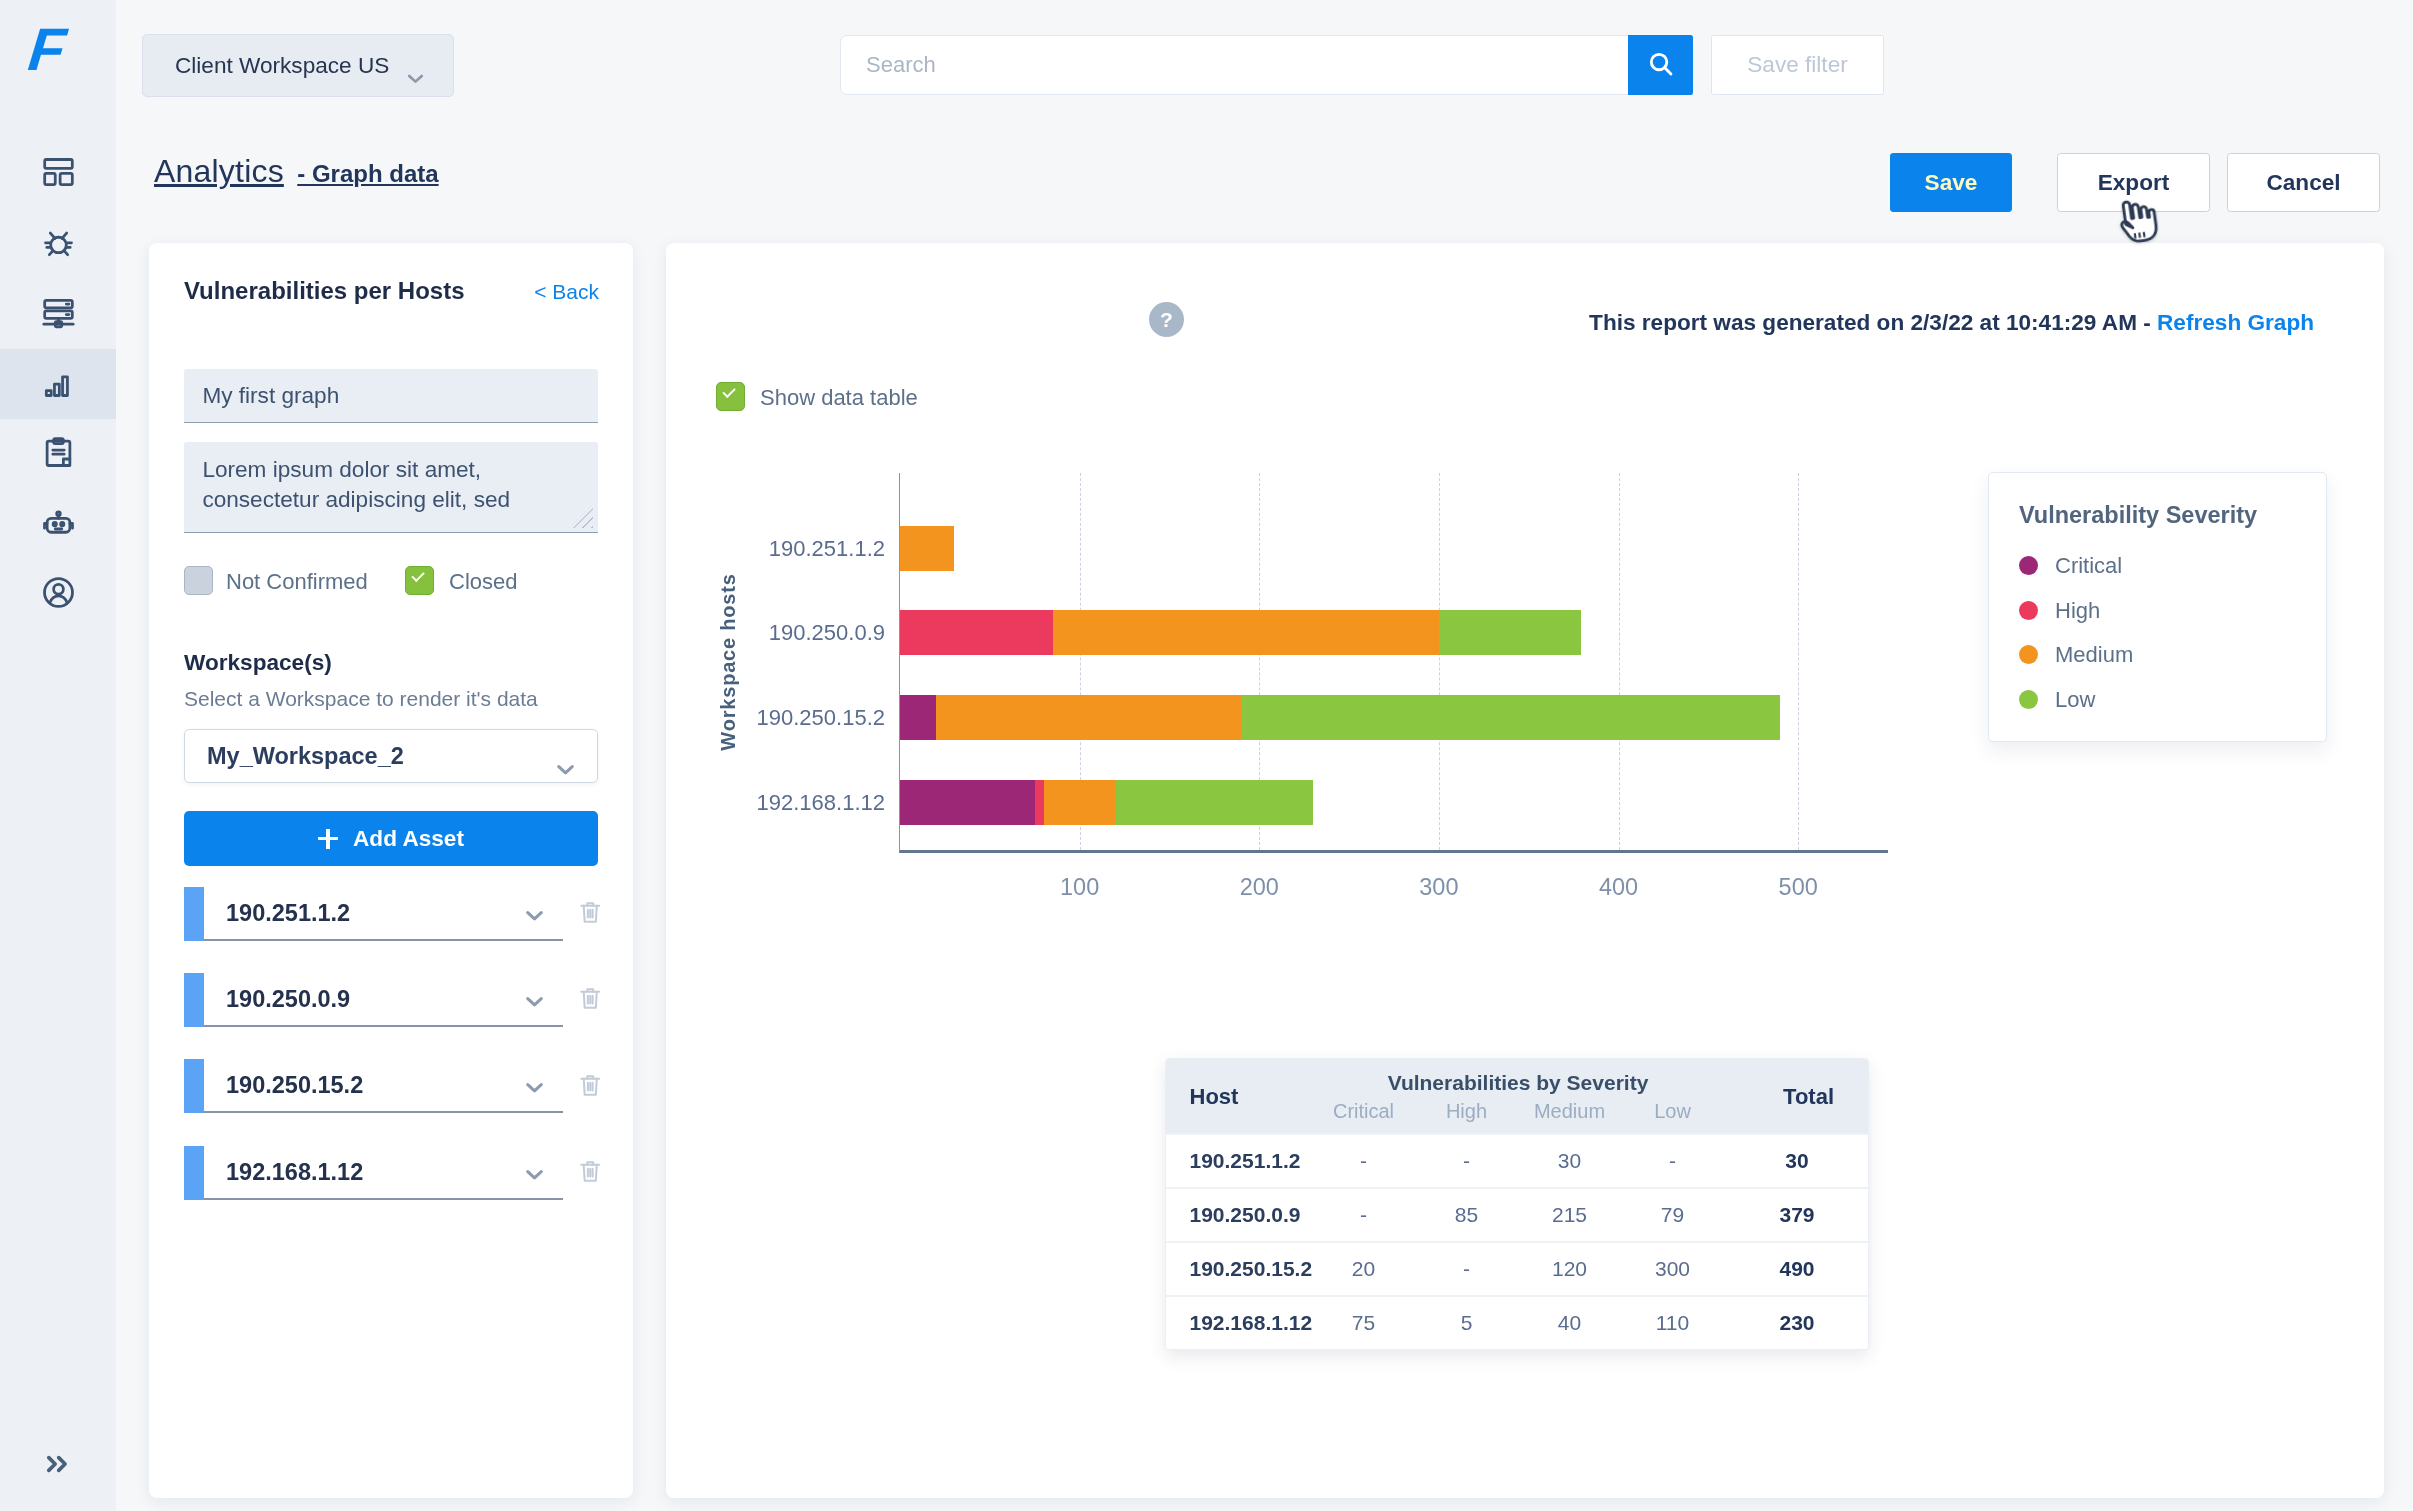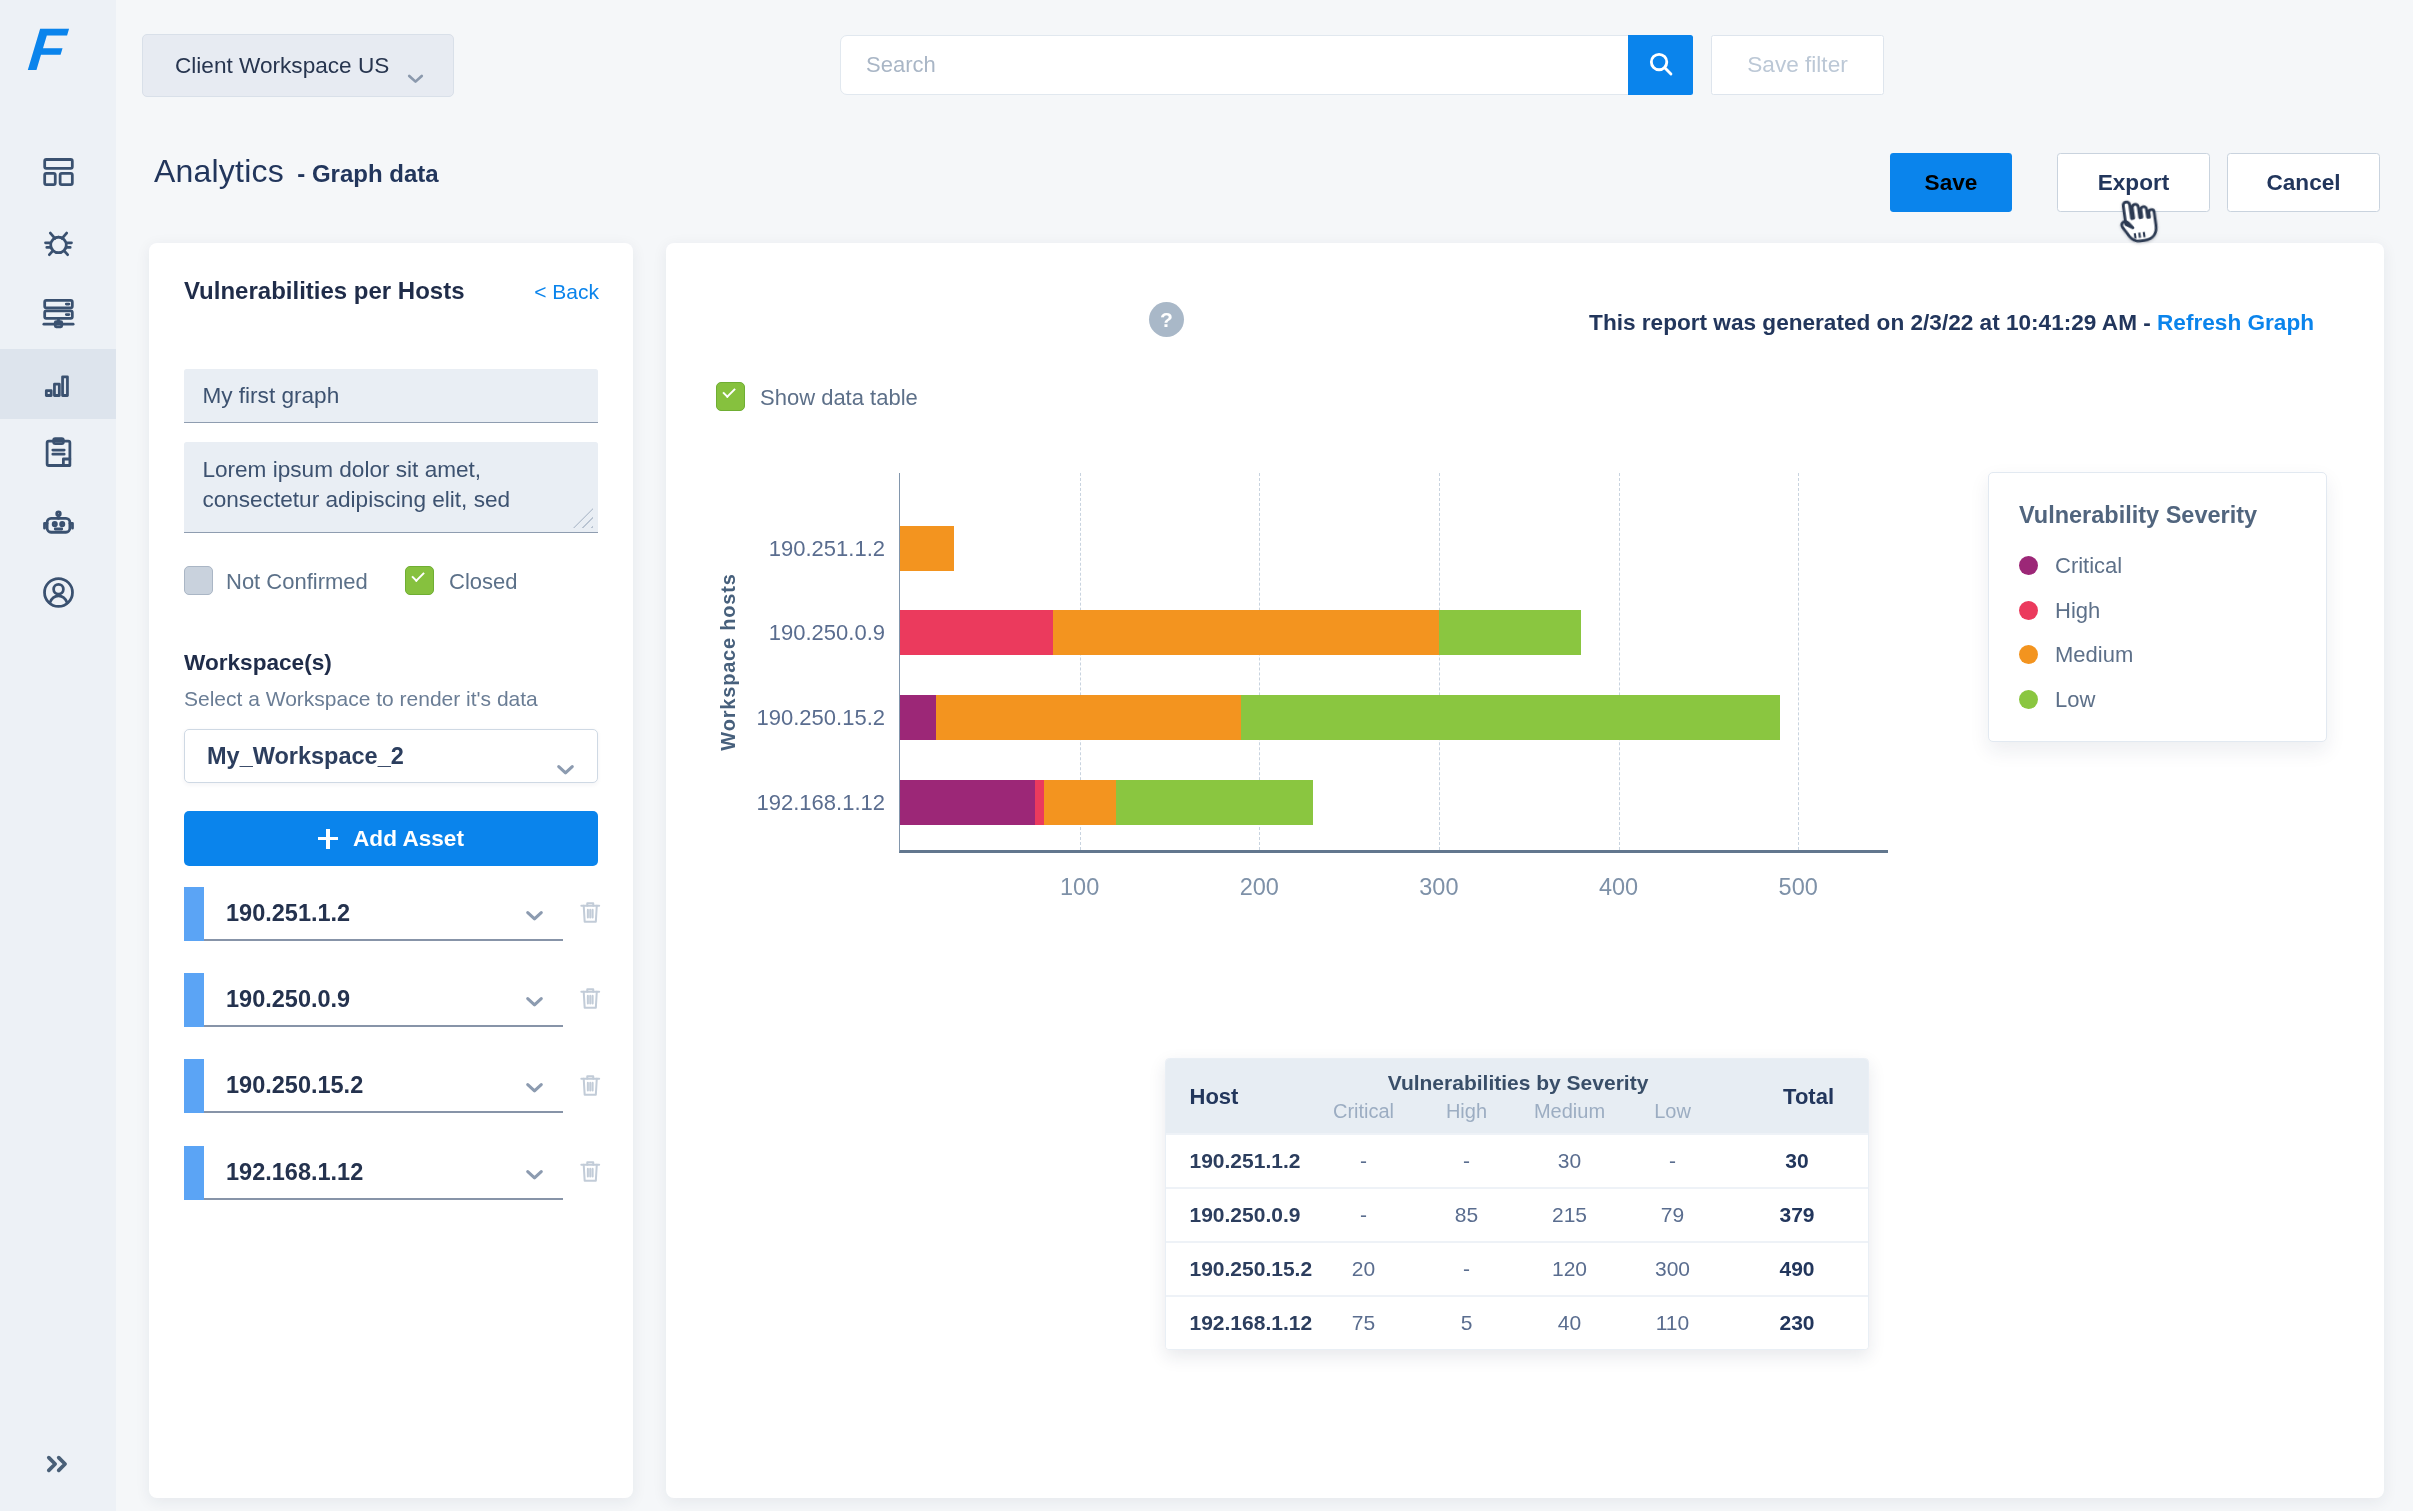--- a/index.html
+++ b/index.html
@@ -32,25 +32,25 @@
   .search-input { width:100%; height:100%; border:0.8px solid #e1e8ef; border-radius:7px; background:#fff;
                   font-size:22px; color:#3d5270; padding:0 92px 0 25px; outline:none; font-family:inherit; }
   .search-input::placeholder { color:#a9b6c6; }
   .search-btn { position:absolute; right:0; top:0; width:65px; height:60px; background:var(--accent,#0a84ec);
                 border:none; border-radius:0 2.5px 2.5px 0; cursor:pointer; display:flex; align-items:center; justify-content:center; }
   .search-btn svg { width:28.5px; height:28.5px; stroke:#fff; stroke-width:2.4; fill:none; stroke-linecap:round; }
   .save-filter { position:absolute; left:1711px; top:35px; width:173px; height:60px; background:#fff;
                  border:0.8px solid #dee5ed; border-radius:2.5px; color:#bcc8d6; font-size:22.6px; font-family:inherit; cursor:default; }
 
   
-  .page-title { position:absolute; left:154px; top:153px; display:flex; align-items:baseline; gap:13.4px; }
+  .page-title { position:absolute; left:154px; top:153px; display:flex; align-items:baseline; gap:13.4px;text-decoration:underline; }
   .page-title .main { font-size:32px; font-weight:500; color:#22365c; letter-spacing:0.2px; }
   .page-title .sub { font-size:24px; font-weight:bold; color:#22365c; }
   .btn { position:absolute; top:153px; height:59px; border-radius:3.4px; font-size:22.6px; font-weight:bold; font-family:inherit; cursor:pointer; }
-  .btn.primary { left:1890px; width:122px; background:var(--accent,#0a84ec); color:#000000; border:none; }
+  .btn.primary { left:1890px; width:122px; background:var(--accent,#0a84ec); color:#fef9c3; border:none; }
   .btn.ghost { background:#fff; color:#22365c; border:1.7px solid #c9d3de; }
   .btn.export { left:2057px; width:153px; }
   .btn.cancel { left:2227px; width:153px; }
   .cursor-hand { position:absolute; left:2108px; top:194px; width:52px; height:52px; z-index:40;
                  filter:drop-shadow(0 1.7px 1.7px rgba(30,40,60,.25)); transform:rotate(-8deg); pointer-events:none; }
 
   
   .card { position:absolute; background:#fff; border-radius:8px; box-shadow:0 3.4px 15px rgba(31,44,73,.07);padding-left:10px; }
   .left-card { left:149px; top:243px; width:484px; height:1255px; }
   .main-card { left:666px; top:243px; width:1718px; height:1255px; }

